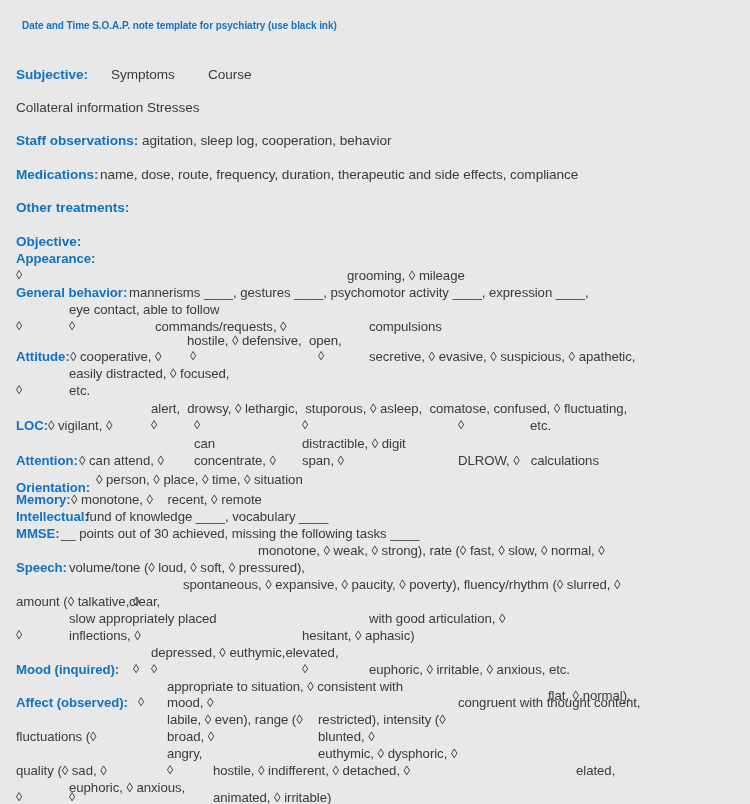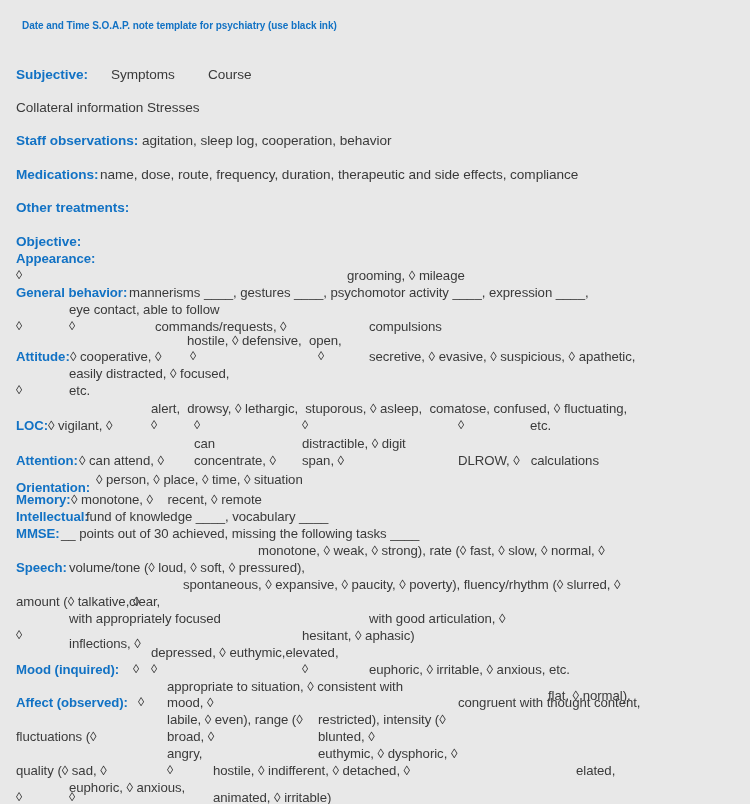--- a/index.html
+++ b/index.html
@@ -119,24 +119,24 @@
 
   <div class="frag hd" style="left:16px; top:526px;">MMSE:</div>
   <div class="frag" style="left:61px; top:526px;">__ points out of 30 achieved, missing the following tasks ____</div>
 
   <div class="frag" style="left:258px; top:543px;">monotone, ◊ weak, ◊ strong), rate (◊ fast, ◊ slow, ◊ normal, ◊</div>
   <div class="frag hd" style="left:16px; top:560px;">Speech:</div>
   <div class="frag" style="left:183px; top:577px;">spontaneous, ◊ expansive, ◊ paucity, ◊ poverty), fluency/rhythm (◊ slurred, ◊</div>
   <div class="frag" style="left:69px; top:560px;">volume/tone (◊ loud, ◊ soft, ◊ pressured),</div>
   <div class="frag" style="left:16px; top:594px;">amount (◊ talkative, ◊</div>
   <div class="frag" style="left:129px; top:594px;">clear,</div>
-  <div class="frag" style="left:69px; top:611px;">with appropriately focused</div>
+  <div class="frag" style="left:69px; top:611px;">slow appropriately placed</div>
   <div class="frag" style="left:369px; top:611px;">with good articulation, ◊</div>
   <div class="frag dia" style="left:16px; top:628px;">◊</div>
-  <div class="frag" style="left:69px; top:628px;margin-top:8px;">inflections, ◊</div>
+  <div class="frag" style="left:69px; top:628px;">inflections, ◊</div>
   <div class="frag" style="left:302px; top:628px;">hesitant, ◊ aphasic)</div>
 
   <div class="frag" style="left:151px; top:645px;">depressed, ◊ euthymic,elevated,</div>
   <div class="frag hd" style="left:16px; top:662px;">Mood (inquired):</div>
   <div class="frag dia" style="left:133px; top:662px;">◊</div>
   <div class="frag dia" style="left:151px; top:662px;">◊</div>
   <div class="frag dia" style="left:302px; top:662px;">◊</div>
   <div class="frag" style="left:167px; top:679px;">appropriate to situation, ◊ consistent with</div>
   <div class="frag" style="left:369px; top:662px;">euphoric, ◊ irritable, ◊ anxious, etc.</div>
 

